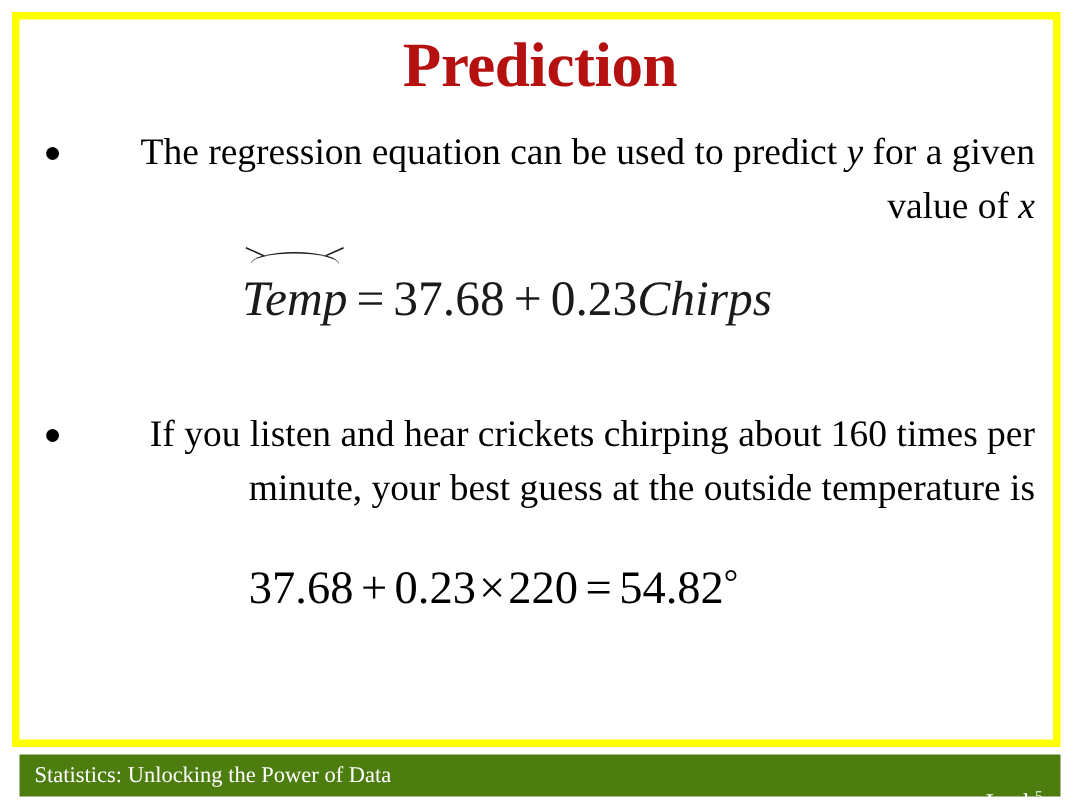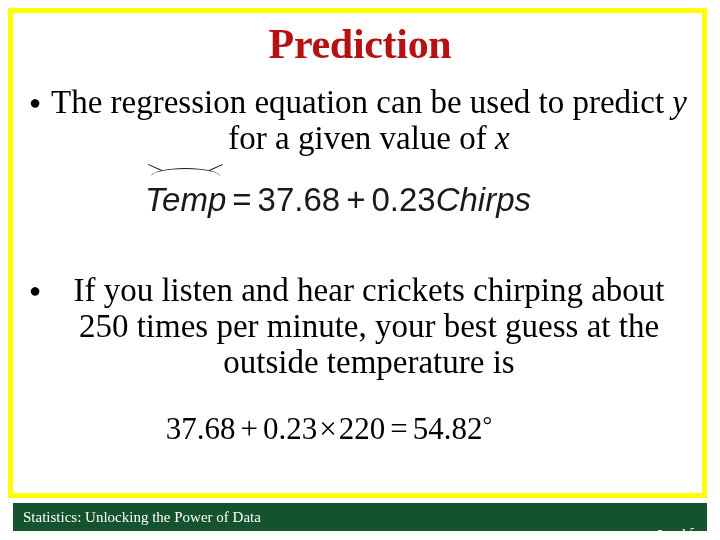--- a/index.html
+++ b/index.html
@@ -73,39 +73,39 @@
     width: 26px;
     font-size: 20px;
     line-height: 36px;
     text-align: left;
     padding-left: 7px;
     box-sizing: border-box;
     color: #000000;
   }
   .bullet-text {
     flex: 1 1 auto;
-    font-size: 33px;
+    font-size: 25px;
     line-height: 36px;
-    text-align: center;
+    text-align: right;
   }
   .bullet-text .it {
     font-style: italic;
   }
 
   
   .eq-wrap {
     width: 100%;
     text-align: center;
   }
   .eq1-wrap { margin-top: 22px; }
   .eq2-wrap { margin-top: 26px; }
 
   .eq1 {
     display: inline-block;
-    font-family: Liberation Sans, sans-serif;
+    font-family: Liberation Serif, serif;
     font-size: 33px;
     line-height: 40px;
     color: #1a1a1a;
     white-space: nowrap;
     position: relative;
     left: -18px;
   }
   .eq1 .var {
     font-style: italic;
   }
@@ -171,21 +171,21 @@
   .eq2 .times { padding: 0 2px; }
   .eq2 .deg { font-size: 24px; vertical-align: 6px; }
 
   
   .footer {
     position: absolute;
     left: 13px;
     top: 503px;
     width: 694px;
     height: 28px;
-    background: #14532d;
+    background: #4d7c0f;
     box-sizing: border-box;
   }
   .footer-left {
     position: absolute;
     left: 10px;
     top: 5px;
     color: #ffffff;
     font-family: "Liberation Serif", "DejaVu Serif", serif;
     font-size: 15px;
     line-height: 19px;
@@ -224,21 +224,21 @@
     </div>
 
     <div class="eq-wrap eq1-wrap">
       <span class="eq1" title="Temp-hat = 37.68 + 0.23 Chirps">
         <span class="hatted"><span class="hat"></span><span>Temp</span></span><span class="op">=</span><span class="num">37.68</span><span class="op">+</span><span class="num">0.23</span><span class="var">Chirps</span>
       </span>
     </div>
 
     <div class="bullet-row b2">
       <span class="bullet-dot">●</span>
-      <span class="bullet-text">If you listen and hear crickets chirping about 250 times per minute, your best guess at the outside temperature is</span>
+      <span class="bullet-text">If you listen and hear crickets chirping about 160 times per minute, your best guess at the outside temperature is</span>
     </div>
 
     <div class="eq-wrap eq2-wrap">
       <span class="eq2" title="37.68 + 0.23 x 140 = 69.88 degrees">
         <span>37.68</span><span class="op">+</span><span>0.23</span><span class="times">×</span><span>220</span><span class="op">=</span><span>54.82</span><span class="deg">°</span>
       </span>
     </div>
 
   </div>
 

